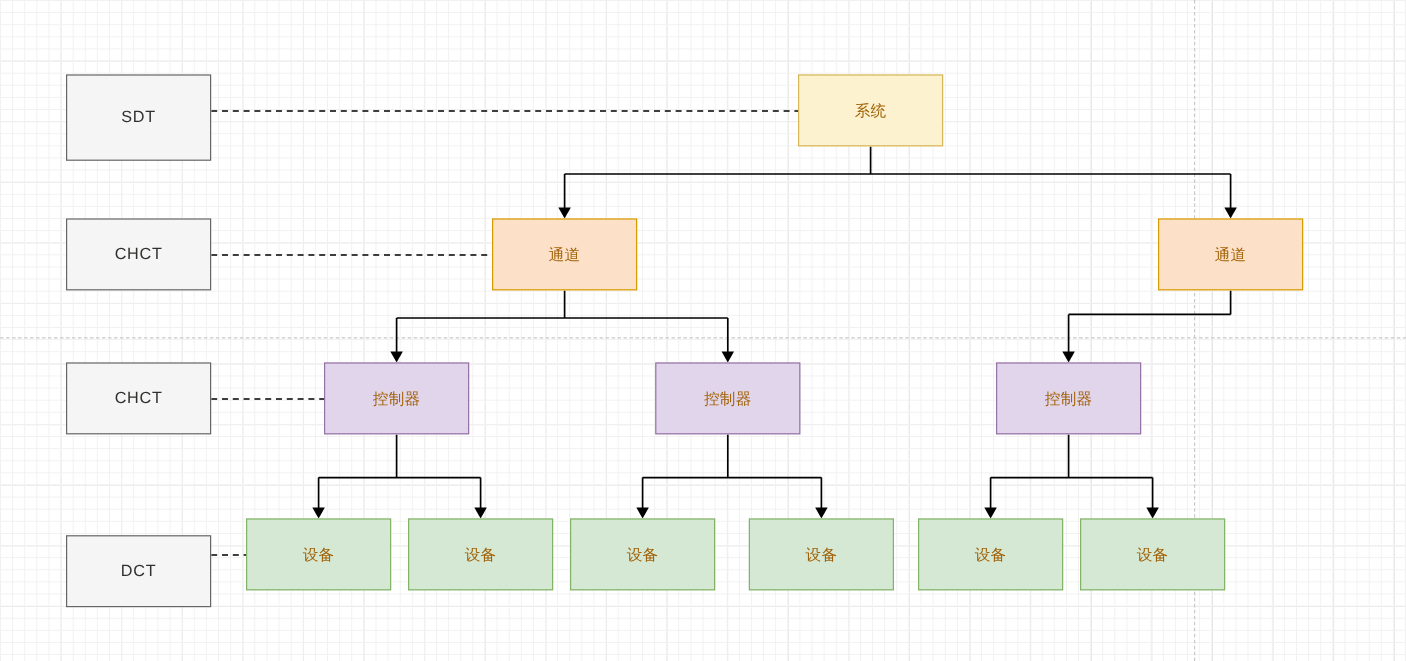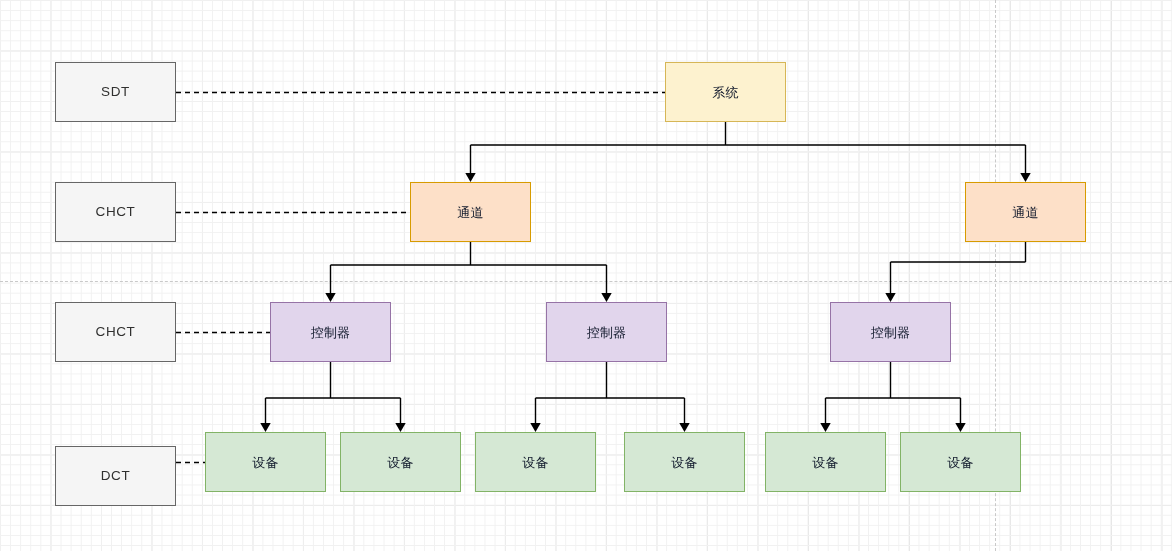--- a/index.html
+++ b/index.html
@@ -55,21 +55,21 @@
 
   .node {
     position: absolute;
     box-sizing: border-box;
     display: flex;
     align-items: center;
     justify-content: center;
     font-size: 13px;
     line-height: 1;
     letter-spacing: 0.2px;
-    color: #0f172a;
+    color: #a16207;
     border-width: 1px;
     border-style: solid;
   }
 
   .node-label {
     background: #f5f5f5;
     border-color: #666666;
     color: #30302f;
     font-size: 13.5px;
     letter-spacing: 0.6px;
@@ -123,21 +123,21 @@
         <polygon points="260.3,423 270.7,423 265.5,432"></polygon>
         <polygon points="395.3,423 405.7,423 400.5,432"></polygon>
         <polygon points="530.3,423 540.7,423 535.5,432"></polygon>
         <polygon points="679.3,423 689.7,423 684.5,432"></polygon>
         <polygon points="820.3,423 830.7,423 825.5,432"></polygon>
         <polygon points="955.3,423 965.7,423 960.5,432"></polygon>
       </g>
   </svg>
 
   <div id="nodes-layer">
-      <div class="node node-label" style="left: 55px; top: 62px; width: 121px; height: 60px;">
+      <div class="node node-label" style="left: 55px; top: 62px; width: 121px; height: 72px;">
         <span>SDT</span>
       </div>
       <div class="node node-label" style="left: 55px; top: 182px; width: 121px; height: 60px;">
         <span>CHCT</span>
       </div>
       <div class="node node-label" style="left: 55px; top: 302px; width: 121px; height: 60px;">
         <span>CHCT</span>
       </div>
       <div class="node node-label" style="left: 55px; top: 432px; width: 121px; height: 60px; margin-top: 14px;">
         <span>DCT</span>

